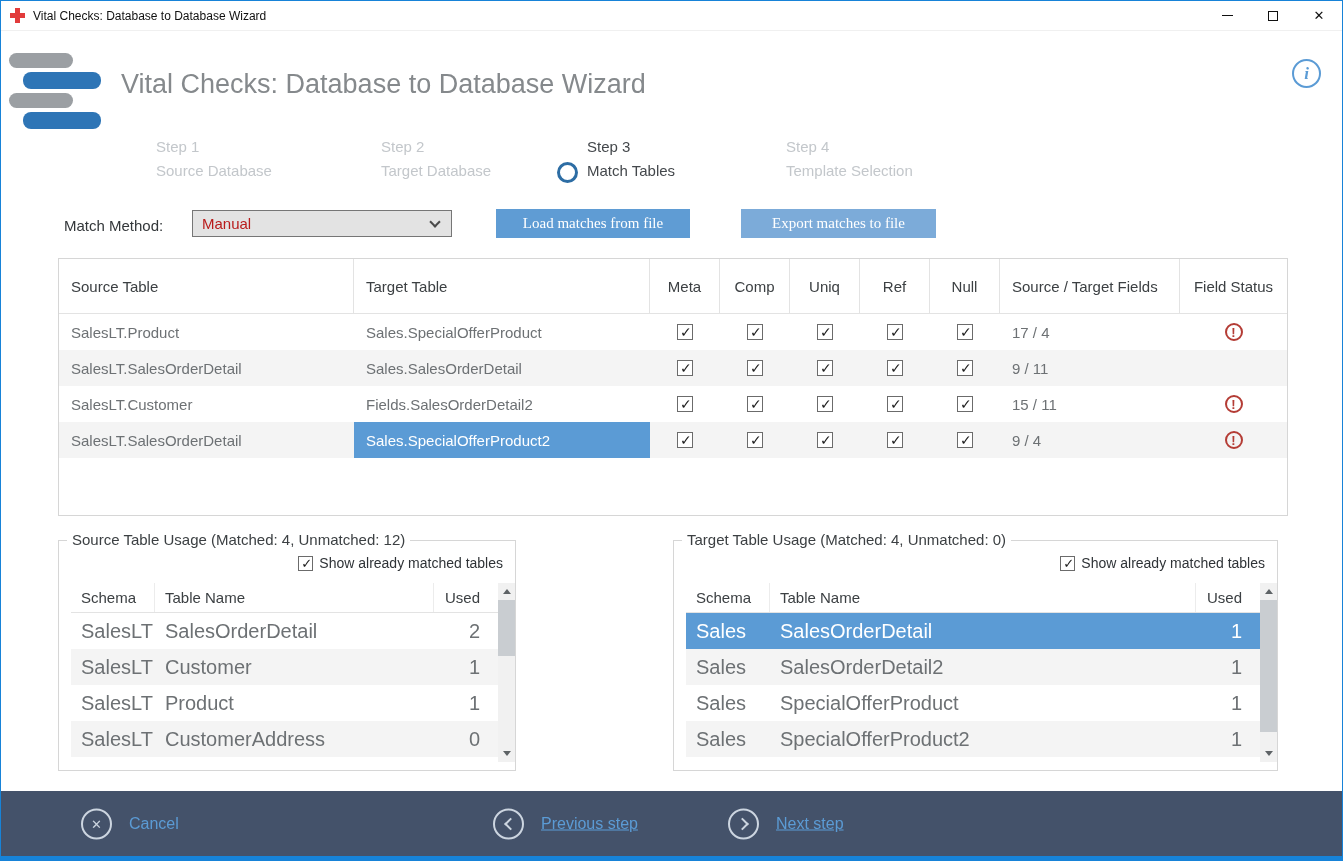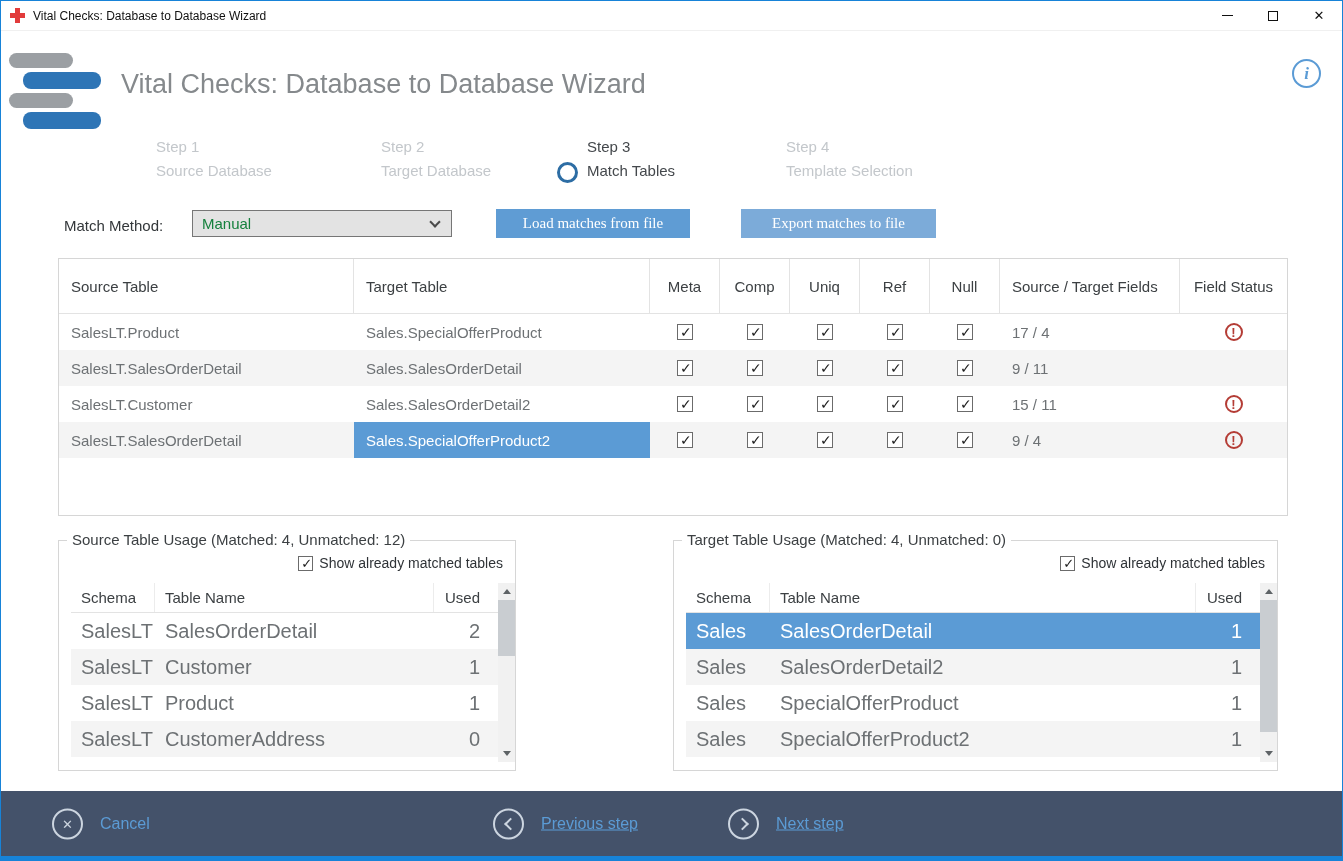--- a/index.html
+++ b/index.html
@@ -37,21 +37,21 @@
   
   .step{position:absolute;top:104px;display:flex;align-items:flex-end;color:#c3c7cb;font-size:15px;line-height:24px}
   .step.active{color:#44484c}
   .step .lines{display:flex;flex-direction:column}
   .step-circle{width:21px;height:21px;border:3px solid #2d6da4;border-radius:50%;margin:12px 9px 0 0;flex:0 0 auto}
   .step1{left:155px}.step2{left:380px}.step3{left:556px}.step4{left:785px}
 
   
   .mm-label{position:absolute;left:63px;top:186px;font-size:15px;color:#33373a}
   .mm-select{position:absolute;left:191px;top:179px;width:260px;height:27px;background:#e3e3e3;border:1px solid #767676;
-             display:flex;align-items:center;padding-left:9px;font-size:15px;color:#15803d;cursor:default}
+             display:flex;align-items:center;padding-left:9px;font-size:15px;color:#b91c1c;cursor:default}
   .mm-chev{margin-left:auto;margin-right:12px;width:8px;height:8px;border-right:2px solid #4a4a4a;border-bottom:2px solid #4a4a4a;
            transform:rotate(45deg);margin-top:-4px}
   .btn{position:absolute;top:178px;height:29px;border:none;color:#fff;font-size:15px;display:flex;align-items:center;
        justify-content:center;font-family:Liberation Serif, serif;cursor:default}
   .btn.load{left:495px;width:194px;background:#5f9cd4}
   .btn.export{left:740px;width:195px;background:#7cabd9}
 
   
   .grid{position:absolute;left:57px;top:227px;width:1230px;height:258px;border:1px solid #d6d6d6;background:#fff}
   .ghead{display:flex;height:55px;border-bottom:1px solid #e3e3e3}
@@ -100,21 +100,21 @@
   .tri-up{width:0;height:0;border-left:4px solid transparent;border-right:4px solid transparent;border-bottom:5px solid #5e6366}
   .tri-down{width:0;height:0;border-left:4px solid transparent;border-right:4px solid transparent;border-top:5px solid #5e6366}
   .sb-track{flex:1;position:relative}
   .sb-thumb{position:absolute;left:0;width:17px;background:#c9cdd1}
   .thumb-small{top:0;height:56px}
   .thumb-large{top:0;height:132px}
 
   
   .footer{flex:0 0 65px;background:#44526a;position:relative}
   .f-item{position:absolute;top:50%;transform:translateY(-50%);display:flex;align-items:center;gap:17px;cursor:default}
-  .f-cancel{left:51px}.f-prev{left:492px}.f-next{left:727px}
+  .f-cancel{left:80px}.f-prev{left:492px}.f-next{left:727px}
   .f-circle{width:31px;height:31px;border:2px solid #ccd5e0;border-radius:50%;display:flex;align-items:center;
             justify-content:center;color:#ccd5e0;flex:0 0 auto}
   .x-glyph::after{content:"\2715";font-size:13px;line-height:1}
   .chev-l{width:9px;height:9px;border-left:2px solid #ccd5e0;border-bottom:2px solid #ccd5e0;transform:rotate(45deg);margin-left:3px}
   .chev-r{width:9px;height:9px;border-right:2px solid #ccd5e0;border-top:2px solid #ccd5e0;transform:rotate(45deg);margin-right:3px}
   .f-label{font-size:16px;color:#5b9bd5}
   .f-label.u{text-decoration:underline}
 </style>
 </head>
 <body>
@@ -235,21 +235,21 @@
             </div>
           <div class="gc w-cb center">
               <span class="cb checked"></span>
             </div>
           <div class="gc w-fields">9 / 11</div>
           <div class="gc w-status center"></div>
         </div>
 
         <div class="grow">
           <div class="gc w-src">SalesLT.Customer</div>
-          <div class="gc w-tgt">Sales.SalesOrderDetail2</div>
+          <div class="gc w-tgt">Fields.SalesOrderDetail2</div>
           <div class="gc w-cb center">
               <span class="cb checked"></span>
             </div>
           <div class="gc w-cb center">
               <span class="cb checked"></span>
             </div>
           <div class="gc w-cb center">
               <span class="cb checked"></span>
             </div>
           <div class="gc w-cb center">

